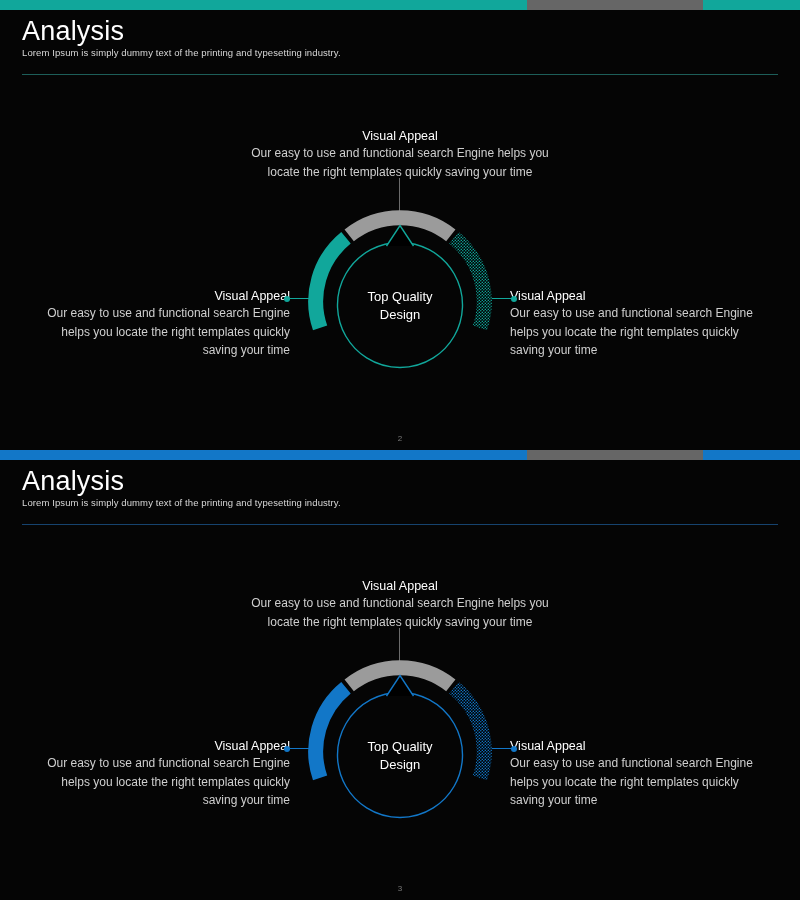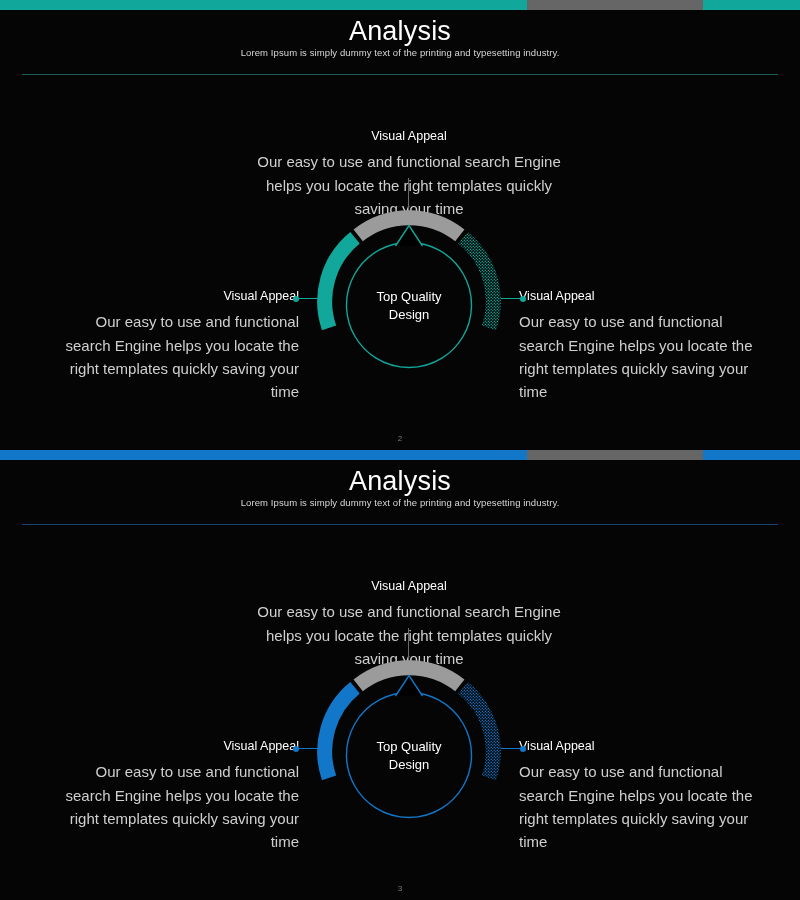--- a/index.html
+++ b/index.html
@@ -29,63 +29,62 @@
     position:absolute; top:0; height:10px;
     left:527px; width:176px;
     background-color:#000;
     background-image:
       repeating-linear-gradient(45deg, rgba(255,255,255,.40) 0 1px, transparent 1px 2px),
       repeating-linear-gradient(-45deg, rgba(255,255,255,.40) 0 1px, transparent 1px 2px);
     background-size:2px 2px;
   }
 
   
-  .header { position:absolute; left:22px; top:16px; right:22px;text-align:center; }
+  .header { position:absolute; left:22px; top:16px; right:22px; }
   .slide-title {
     font-size:27px;
     font-weight:400;
     color:#ffffff;
     letter-spacing:.2px;
     line-height:1.15;
   }
   .slide-sub {
     font-size:9.5px;
     color:#d8d8d8;
     letter-spacing:.1px;
   }
   .rule {
     position:absolute; left:22px; right:22px; top:74px;
     height:1px;
   }
 
   
   .diagram {
     position:absolute;
-    left:9px; top:100px;
+    left:0; top:100px;
     width:656px; height:300px;
   }
   .gauge {
     position:absolute;
     left:300px; top:105px;
     width:200px; height:160px;
   }
   .gauge svg { display:block; overflow:visible; }
 
   
   .lbl { position:absolute; }
   .lbl .lbl-title {
     font-size:12.5px;
     color:#ffffff;
     font-weight:400;
     line-height:1.3;
     white-space:nowrap;
   }
   .lbl .lbl-body {
-    margin-top:6px;
-    font-size:15px;
+    font-size:12px;
     line-height:1.55;
     color:#cfcfcf;
   }
 
   .lbl-top {
     left:240px; top:28px;
     width:320px;
     text-align:center;
   }
   .lbl-left {

